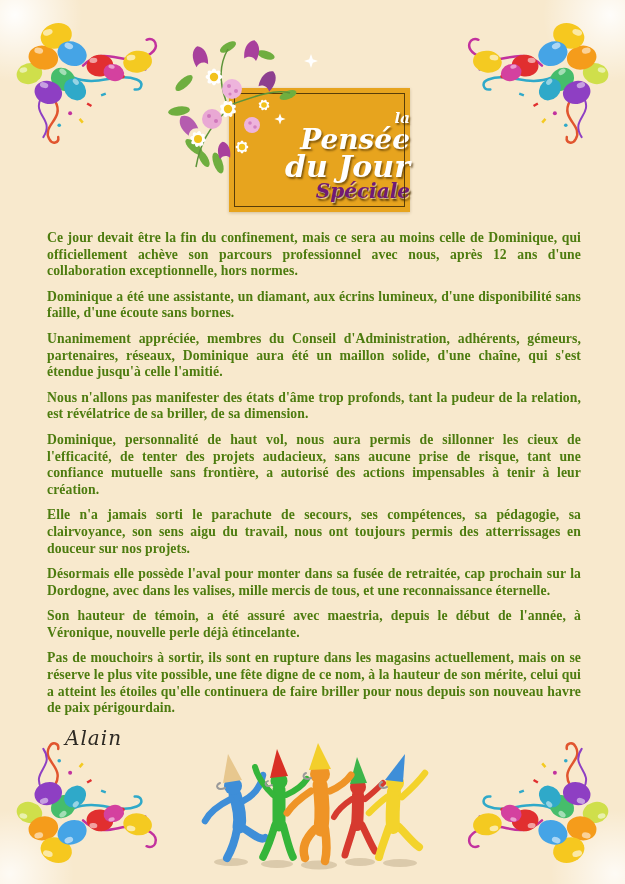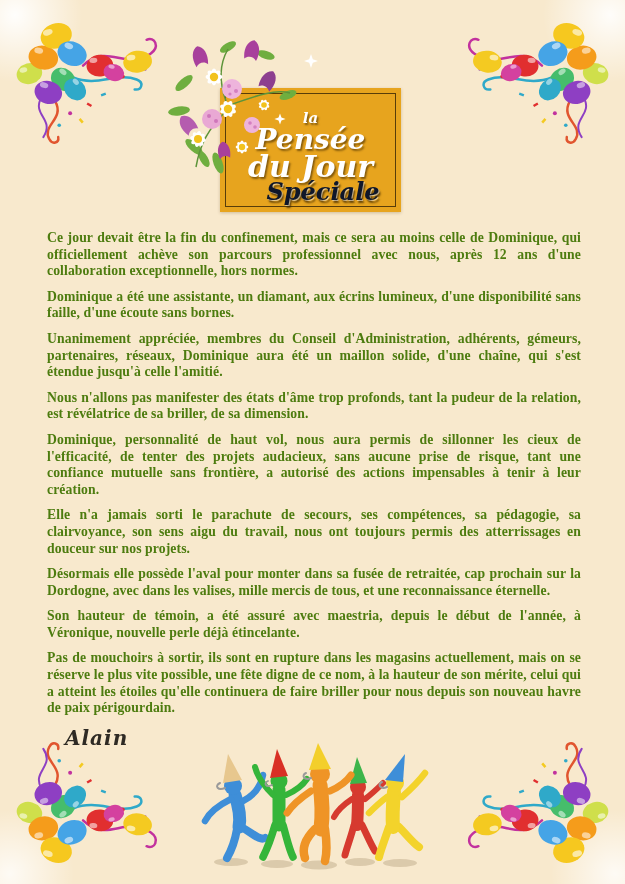--- a/index.html
+++ b/index.html
@@ -20,45 +20,45 @@
   
   .corner{position:absolute;width:152px;height:134px;}
   .c-tl{left:12px;top:14px;}
   .c-tr{left:461px;top:14px;transform:scaleX(-1);}
   .c-bl{left:12px;top:738px;transform:scaleY(-1);}
   .c-br{left:461px;top:738px;transform:scale(-1,-1);}
   .corner svg{width:100%;height:100%;}
 
   
   .badge{
-    position:absolute;left:220px;top:88px;width:181px;height:124px;
-    background:#e7a41e;z-index:1;text-align:center;
+    position:absolute;left:229px;top:88px;width:181px;height:124px;
+    background:#e7a41e;z-index:1;text-align:right;
     box-shadow:0 1px 3px rgba(90,60,0,.25);
   }
   .badge-inner{position:absolute;inset:5px;border:1px solid rgba(62,44,6,.85);pointer-events:none;}
   .bw{font-family:"DejaVu Serif",serif;font-style:italic;font-weight:bold;color:#ffffff;
       text-shadow:1.5px 2px 2px rgba(75,48,2,.65);}
   .bw-la{font-size:15px;line-height:15px;margin-top:23px;}
   .bw-pensee{font-size:28px;line-height:28px;}
   .bw-dujour{font-size:30px;line-height:25px;}
-  .bw-speciale{font-size:24px;line-height:25px;color:#0f172a;
+  .bw-speciale{font-size:20px;line-height:25px;color:#701a75;
       text-shadow:1px 1px 0 rgba(255,255,255,.5),2px 2.5px 2px rgba(70,45,0,.8);padding-left:25px;}
 
   .bouquet{position:absolute;left:168px;top:38px;width:160px;height:142px;z-index:2;}
   .bouquet svg{width:100%;height:100%;}
 
   
   .letter{position:absolute;left:47px;top:230px;width:534px;z-index:3;}
   .letter p{
     margin:0 0 9px 0;font-weight:bold;font-size:13.7px;line-height:16.6px;
     text-align:justify;color:#4d7c0f;letter-spacing:.1px;
   }
   .signature{
     margin:6px 0 0 18px;font-family:"DejaVu Serif",serif;font-style:italic;
-    font-weight:bold;font-size:20px;color:#2e2a24;letter-spacing:1px;
+    font-weight:normal;font-size:20px;color:#2e2a24;letter-spacing:1px;
   }
 
   .figures{position:absolute;left:197px;top:740px;width:240px;height:132px;z-index:2;}
   .figures svg{width:100%;height:100%;}
 </style>
 </head>
 <body>
 
 <svg width="0" height="0" style="position:absolute" xmlns="http://www.w3.org/2000/svg" xmlns:xlink="http://www.w3.org/1999/xlink" aria-hidden="true">
   <defs>

